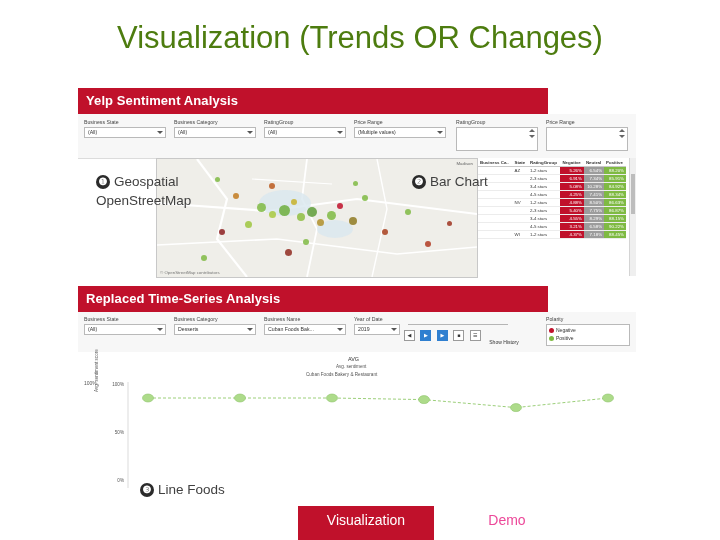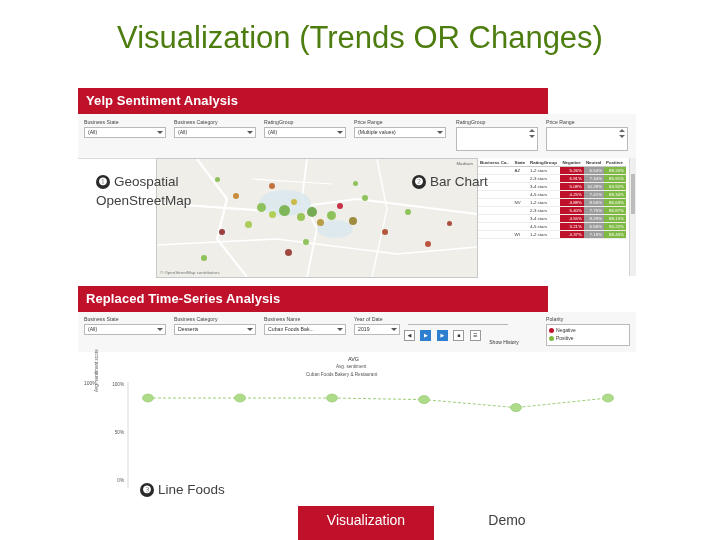--- a/index.html
+++ b/index.html
@@ -143,21 +143,21 @@
   .tabbar{
     position:absolute;left:0;top:506px;width:720px;height:34px;
   }
   .tab{
     position:absolute;top:0;height:34px;
     font-size:14px;color:#ffffff;text-align:center;line-height:17px;
     padding-top:6px;box-sizing:border-box;
   }
   .tab.pink{background:#f3c6cd;color:#ffffff;}
   .tab.red{background:#c0112b;color:#ffffff;}
-  .tab.plain{background:transparent;color:#404040;}
+  .tab.plain{background:transparent;color:#ec4899;}
 
   
   .callout{position:absolute;font-size:13.5px;color:#404040;margin-top:8px;}
   .numcircle{
     display:inline-block;width:14px;height:14px;border-radius:50%;
     background:#2b2b2b;color:#ffffff;font-size:10px;line-height:14px;
     text-align:center;margin-right:4px;vertical-align:1px;font-weight:bold;
   }
 </style>
 </head>

